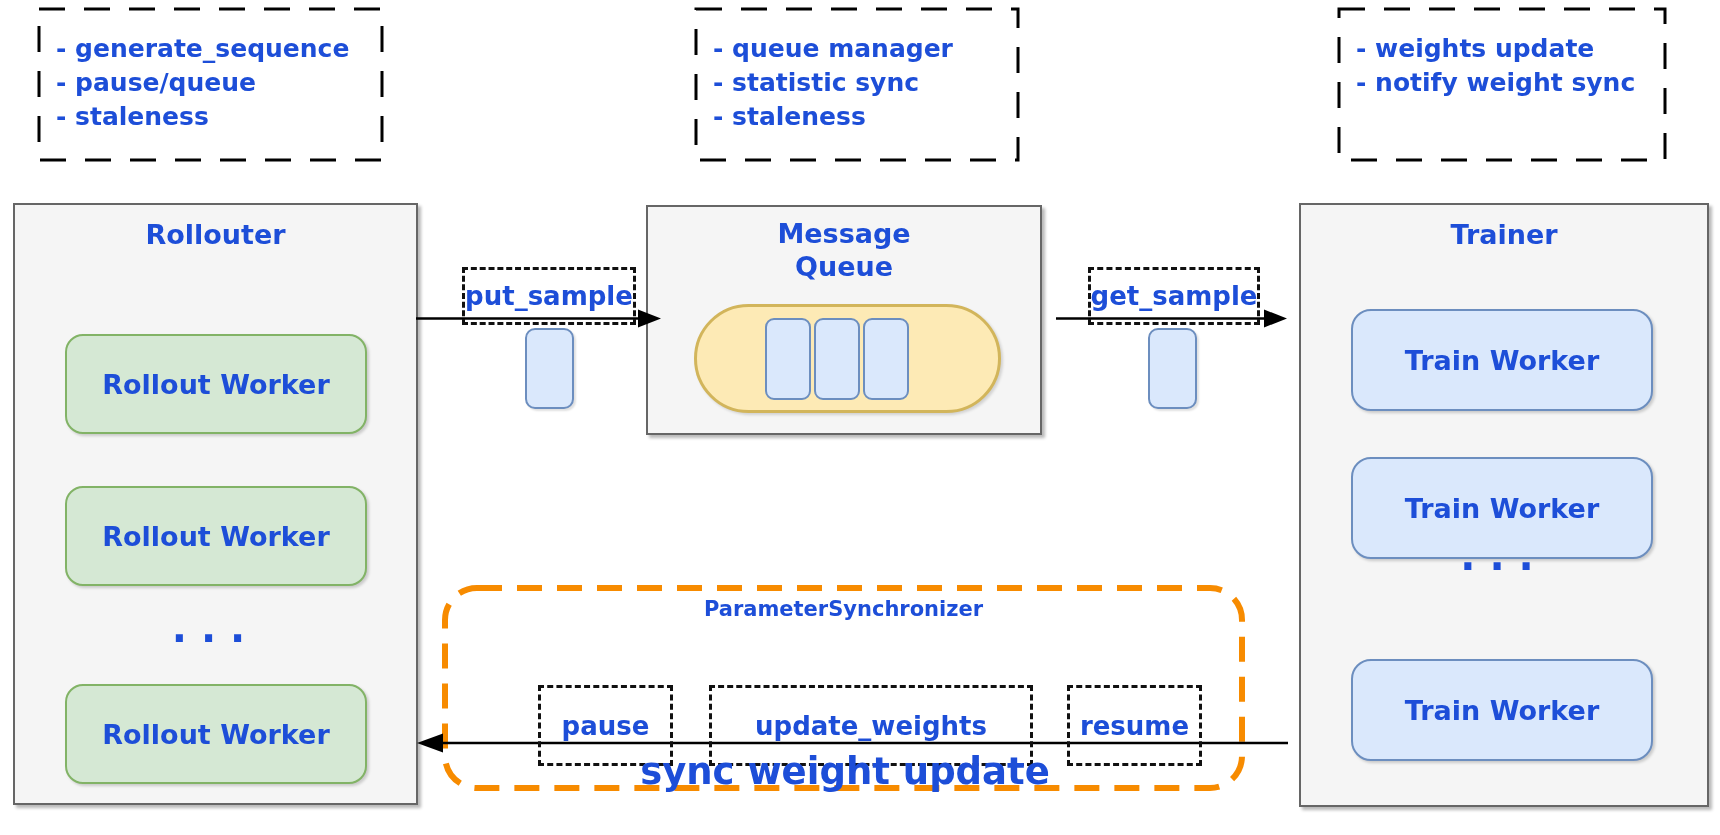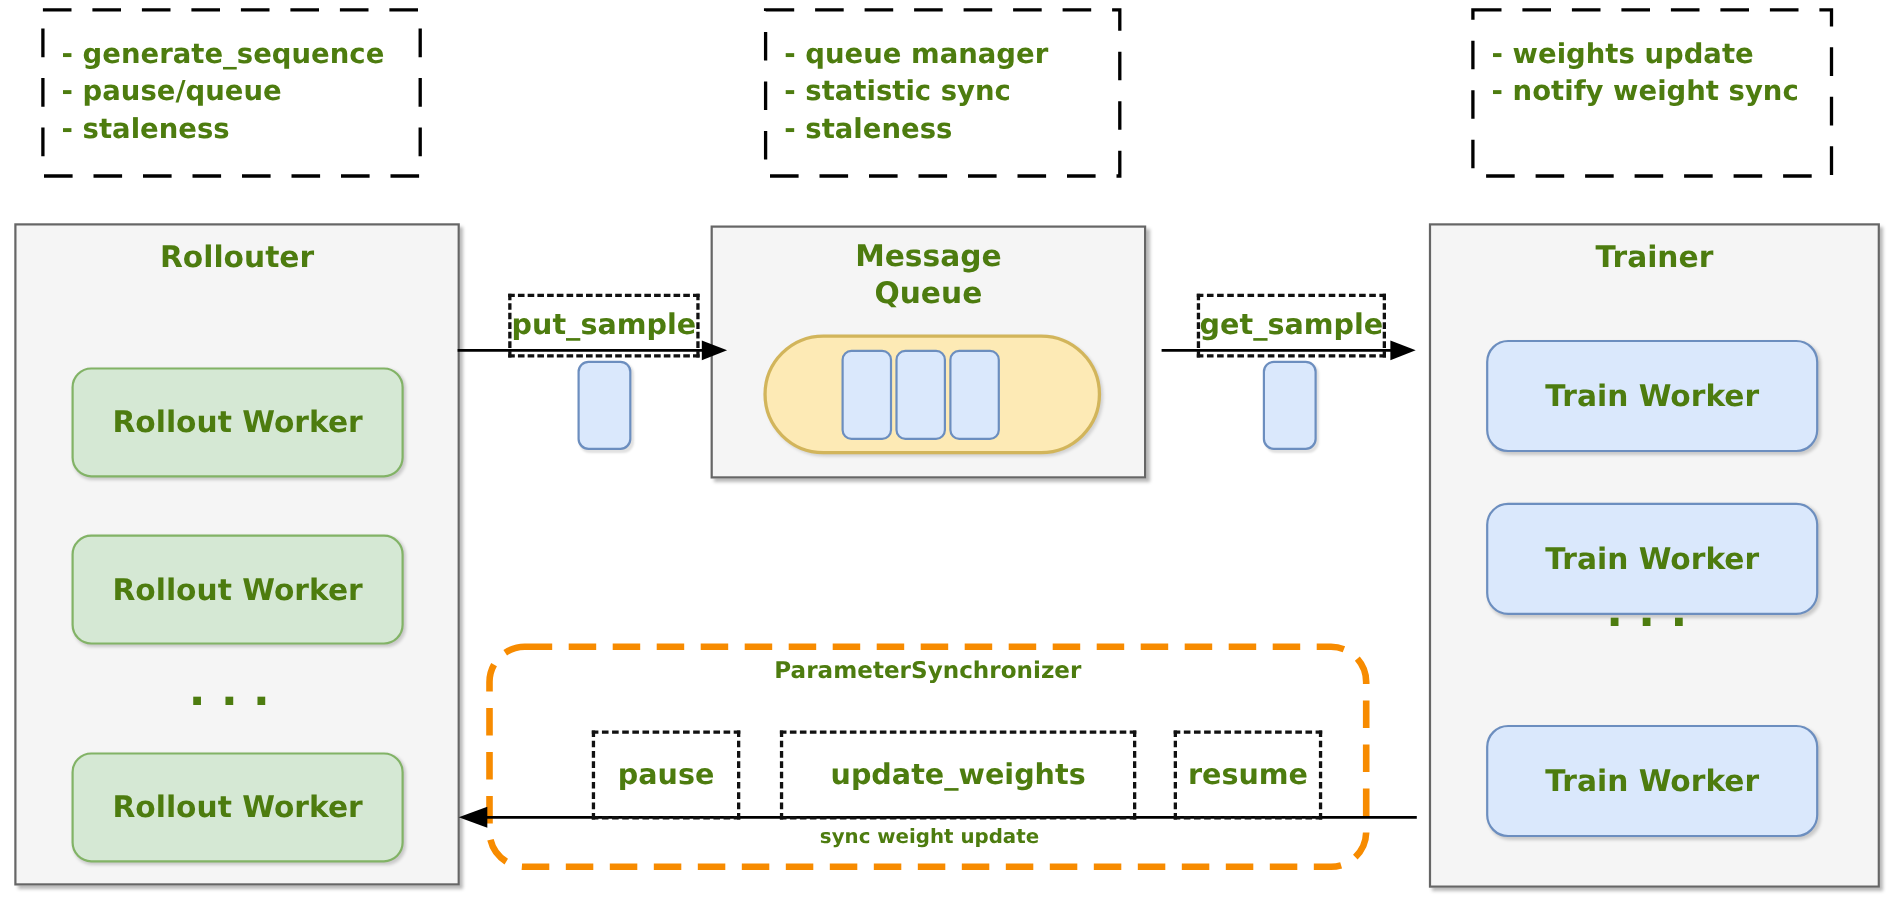--- a/index.html
+++ b/index.html
@@ -1,18 +1,18 @@
 <!DOCTYPE html>
 <html><head>
 <meta charset="utf-8">
 <style>
   html,body{margin:0;padding:0;background:#ffffff;}
   .canvas{
     position:relative;width:1720px;height:835px;background:#ffffff;overflow:hidden;
-    font-family:"DejaVu Sans",sans-serif;font-weight:600;color:#4d7c0f;
+    font-family:"DejaVu Sans",sans-serif;font-weight:600;color:#1d4ed8;
   }
   svg.underlay{position:absolute;left:0;top:0;z-index:2;pointer-events:none;}
 
   
   .anno{position:absolute;z-index:3;display:flex;flex-direction:column;gap:8px;
         padding:27px 0 0 17px;font-size:25px;line-height:26px;}
   .anno-a{left:39px;top:9px;width:343px;height:151px;}
   .anno-b{left:696px;top:9px;width:322px;height:151px;}
   .anno-c{left:1339px;top:9px;width:326px;height:151px;}
 
@@ -52,27 +52,27 @@
 
   
   .flow-label{position:absolute;z-index:3;border:3px dashed #111;background:transparent;
               display:flex;align-items:center;justify-content:center;font-size:26px;}
   .lbl-put{left:462px;top:267px;width:168px;height:52px;}
   .lbl-get{left:1088px;top:267px;width:166px;height:52px;}
 
   
   .sync-title{position:absolute;z-index:3;left:445px;top:597px;width:797px;
               text-align:center;font-size:21px;}
-  .op{position:absolute;z-index:3;top:664px;height:75px;border:3px dashed #111;
+  .op{position:absolute;z-index:3;top:685px;height:75px;border:3px dashed #111;
       display:flex;align-items:center;justify-content:center;font-size:26px;}
   .op-pause{left:538px;width:129px;}
   .op-update{left:709px;width:318px;}
   .op-resume{left:1067px;width:129px;}
   .sync-label{position:absolute;z-index:3;left:545px;top:750px;width:600px;
-              text-align:center;font-size:18px;}
+              text-align:center;font-size:37px;}
 </style>
 </head>
 <body>
 
 <div class="canvas">
 
   <svg class="underlay" width="1720" height="835" viewBox="0 0 1720 835">
 
     <rect x="39" y="9" width="343" height="151" fill="none" stroke="#000" stroke-width="3" stroke-dasharray="26 19"></rect>
     <rect x="696" y="9" width="322" height="151" fill="none" stroke="#000" stroke-width="3" stroke-dasharray="26 19"></rect>

